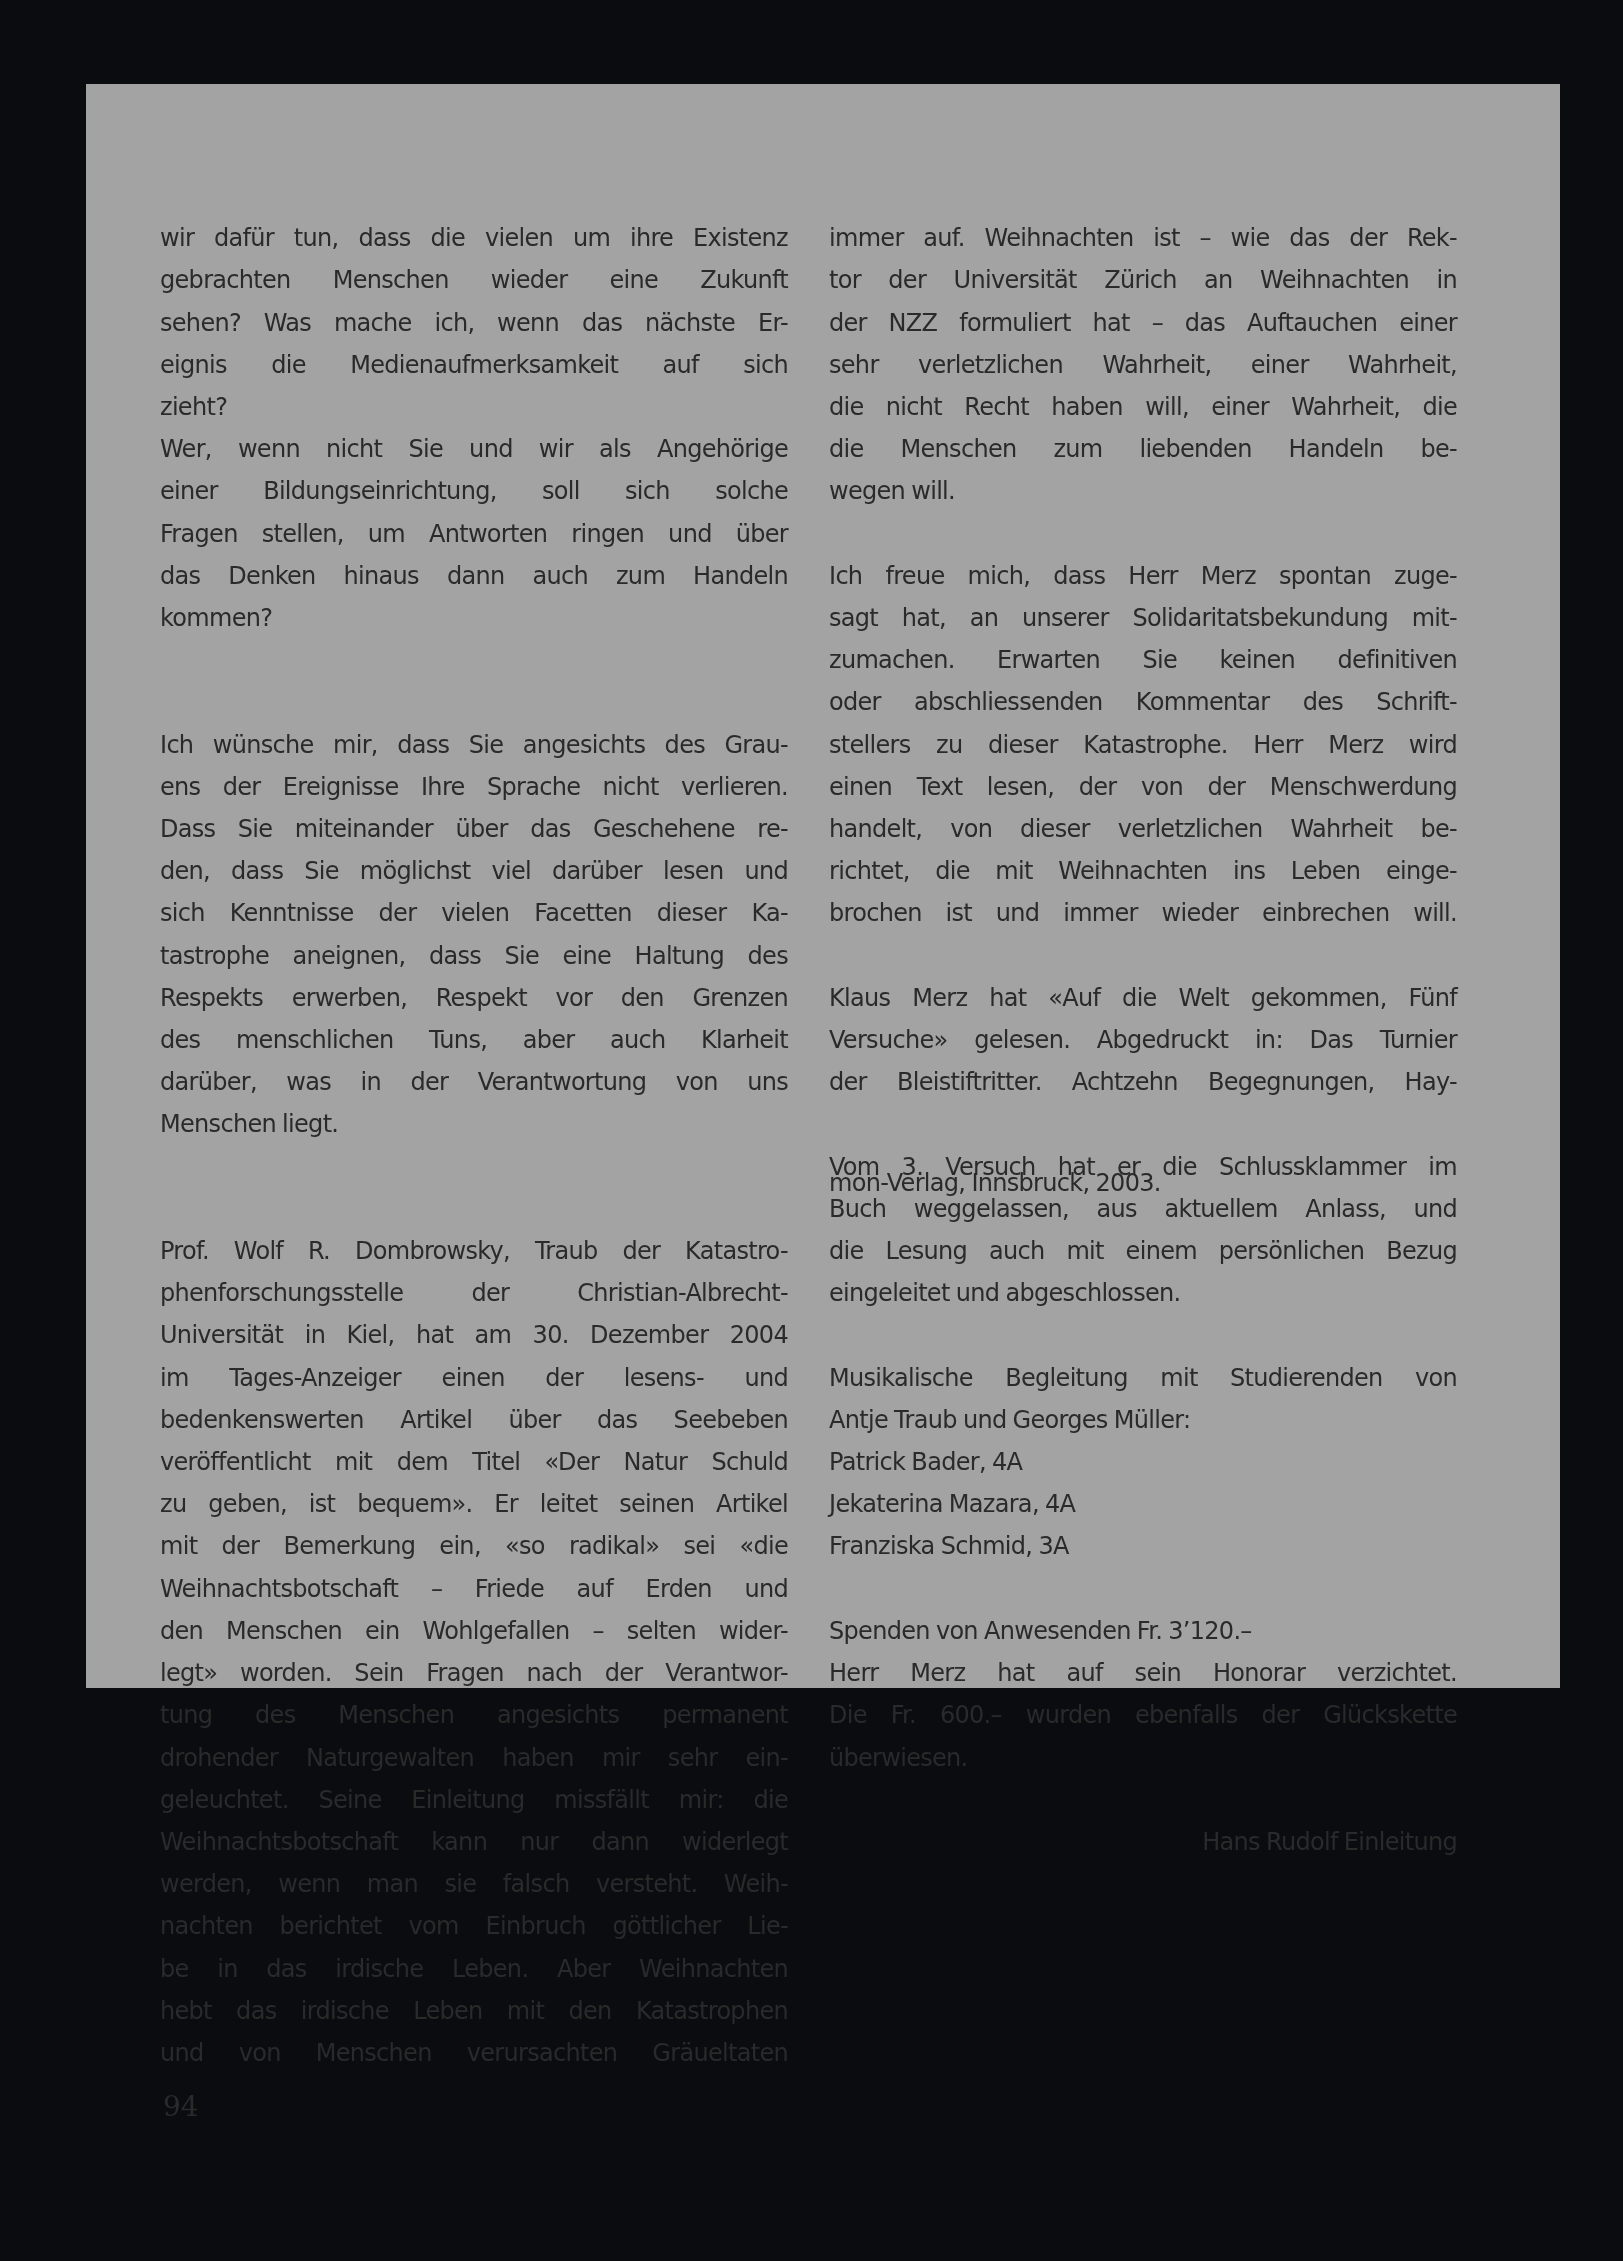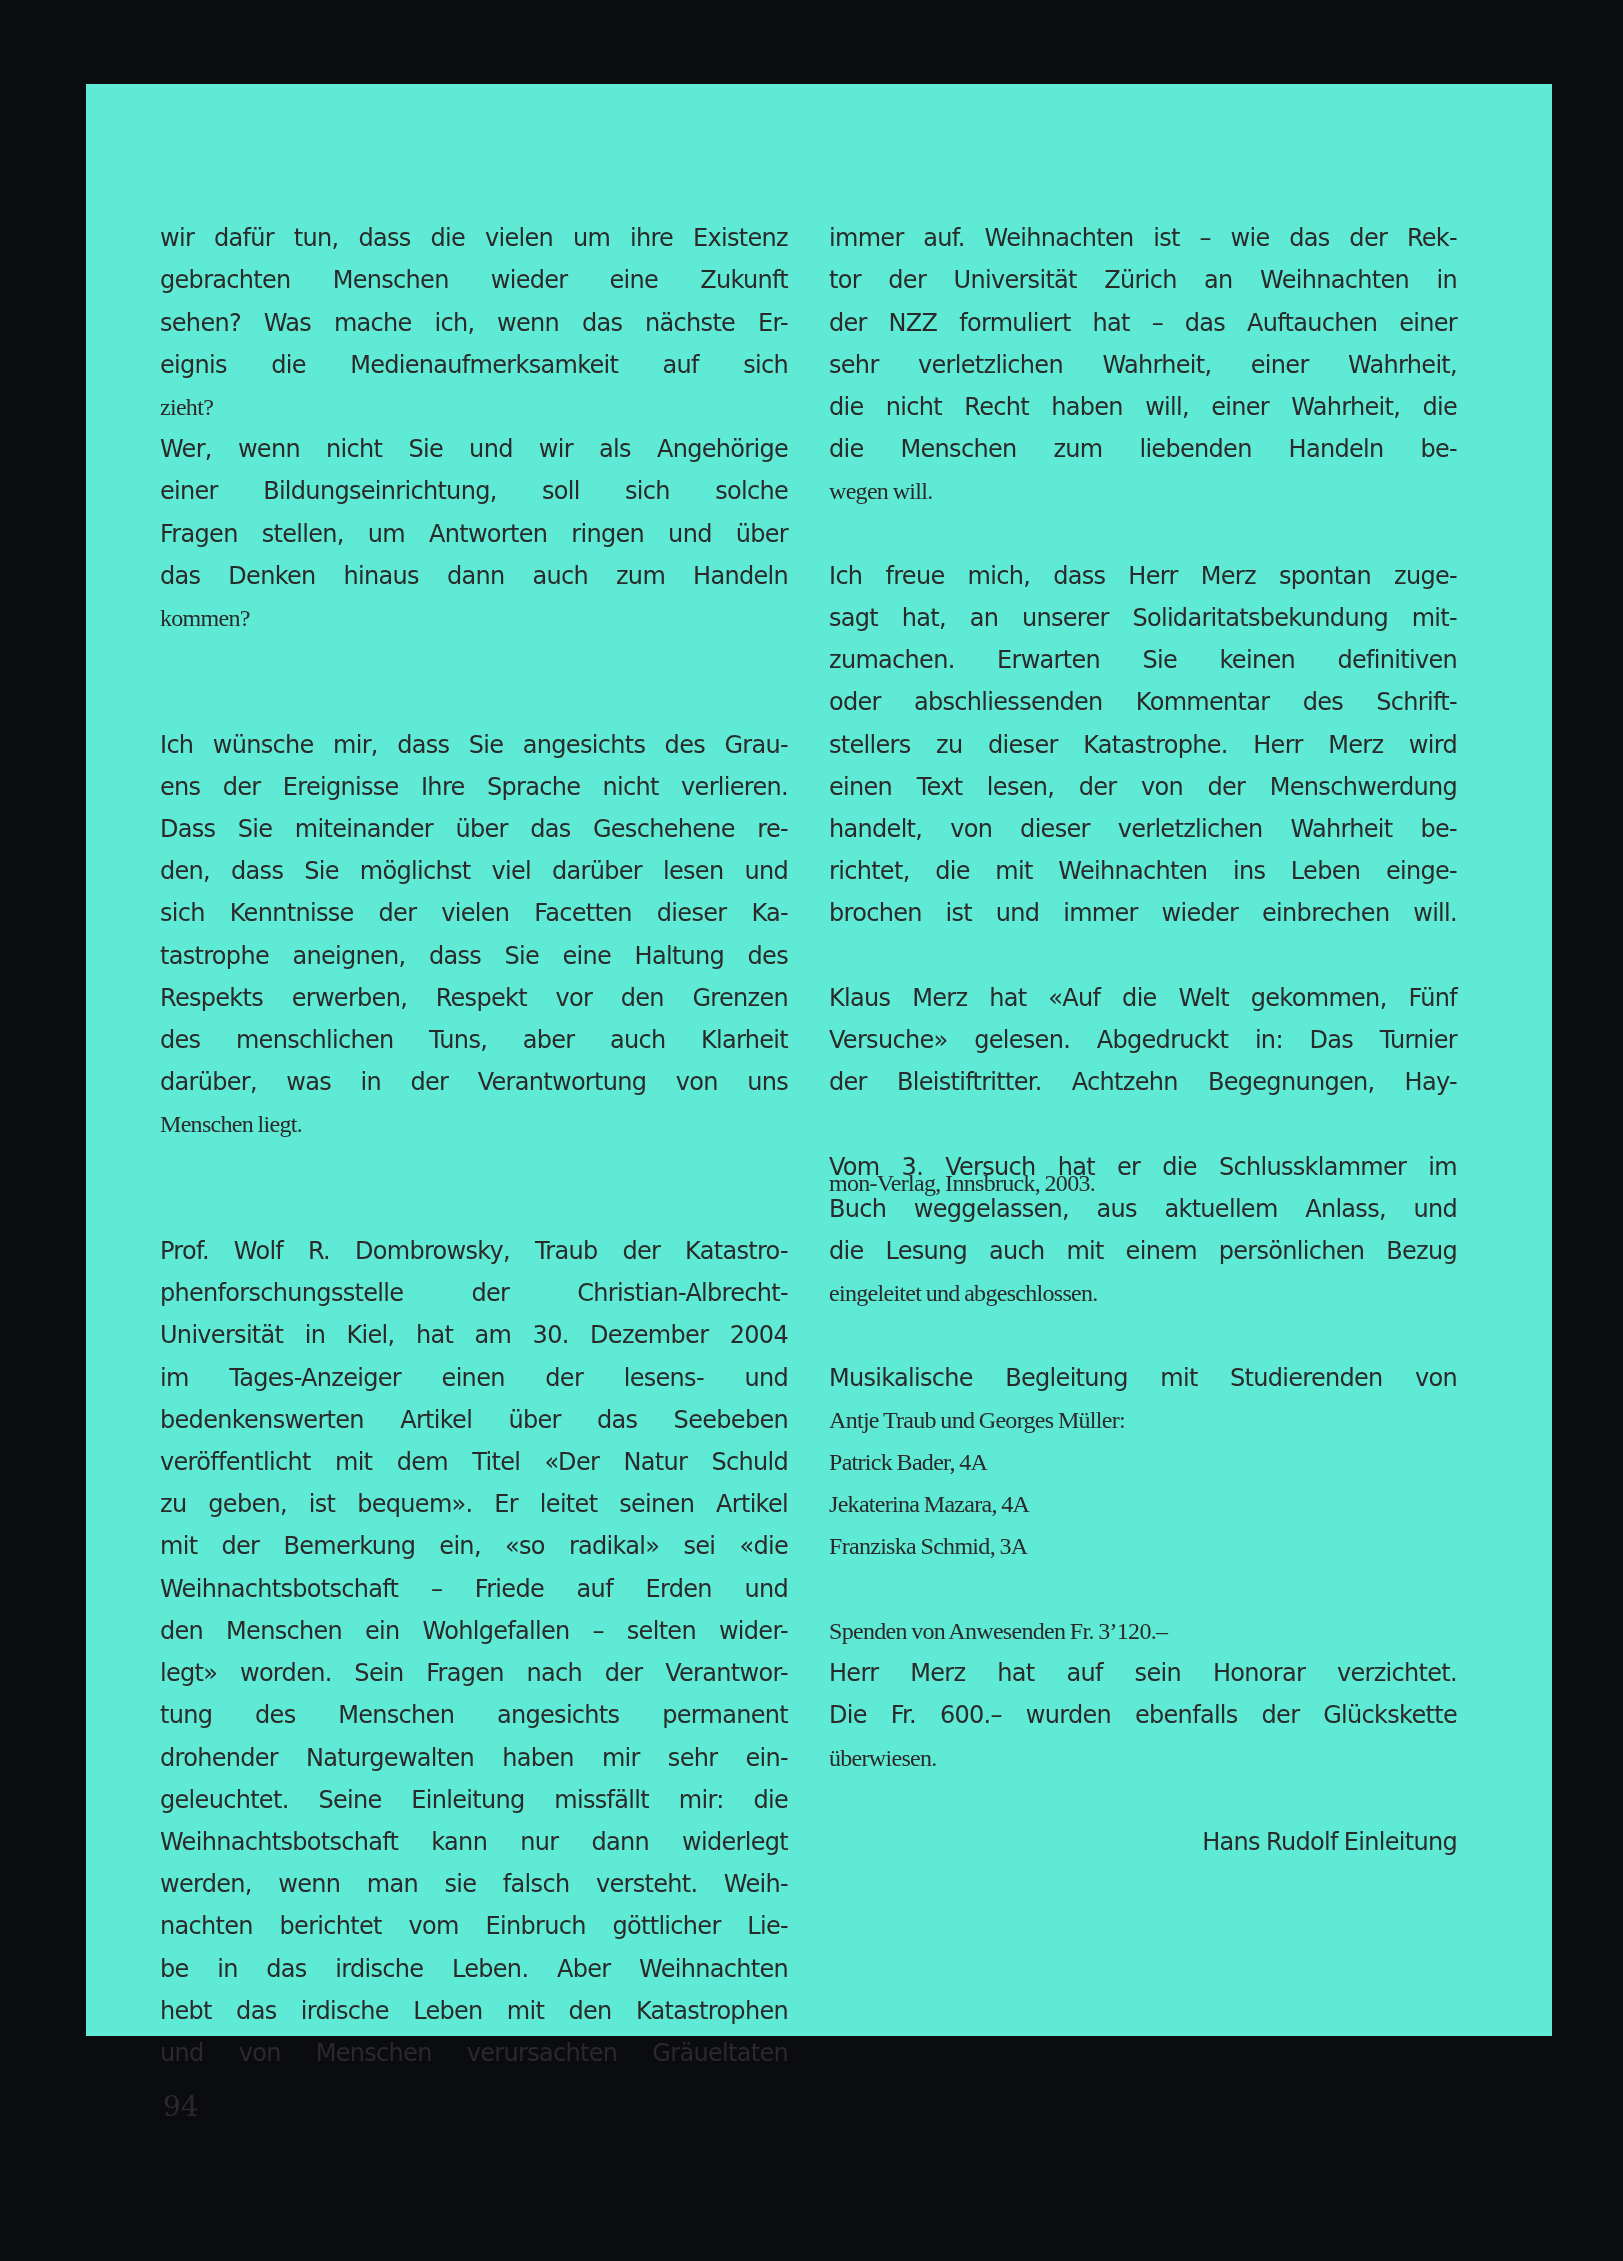--- a/index.html
+++ b/index.html
@@ -11,22 +11,23 @@
       height: 2261px;
       background: #0b0c10;
       position: relative;
       overflow: hidden;
     }
     .page {
       position: absolute;
       left: 86px;
       top: 84px;
       width: 1466px;
-      height: 1952px;
-      background: #5eead4;
+      height: 1604px;
+      background: #a3a3a3;
+      padding-left: 8px;
     }
     .column {
       position: absolute;
       top: 0;
       width: 628px;
       font-family: "DejaVu Sans", sans-serif;
       font-size: 24px;
       letter-spacing: -0.7px;
       word-spacing: -0.8px;
       color: #2a2a2a;
@@ -40,21 +41,20 @@
       width: 628px;
       height: 42px;
       line-height: 42px;
       white-space: nowrap;
       text-align: justify;
       text-align-last: justify;
     }
     .line.last {
       text-align: right;
       text-align-last: left;
-      font-family: Liberation Serif, serif;
     }
     .line.right {
       text-align: right;
       text-align-last: right;
     }
     .page-number {
       position: absolute;
       left: 77px;
       top: 1986px;
       font-family: "DejaVu Serif", serif;

